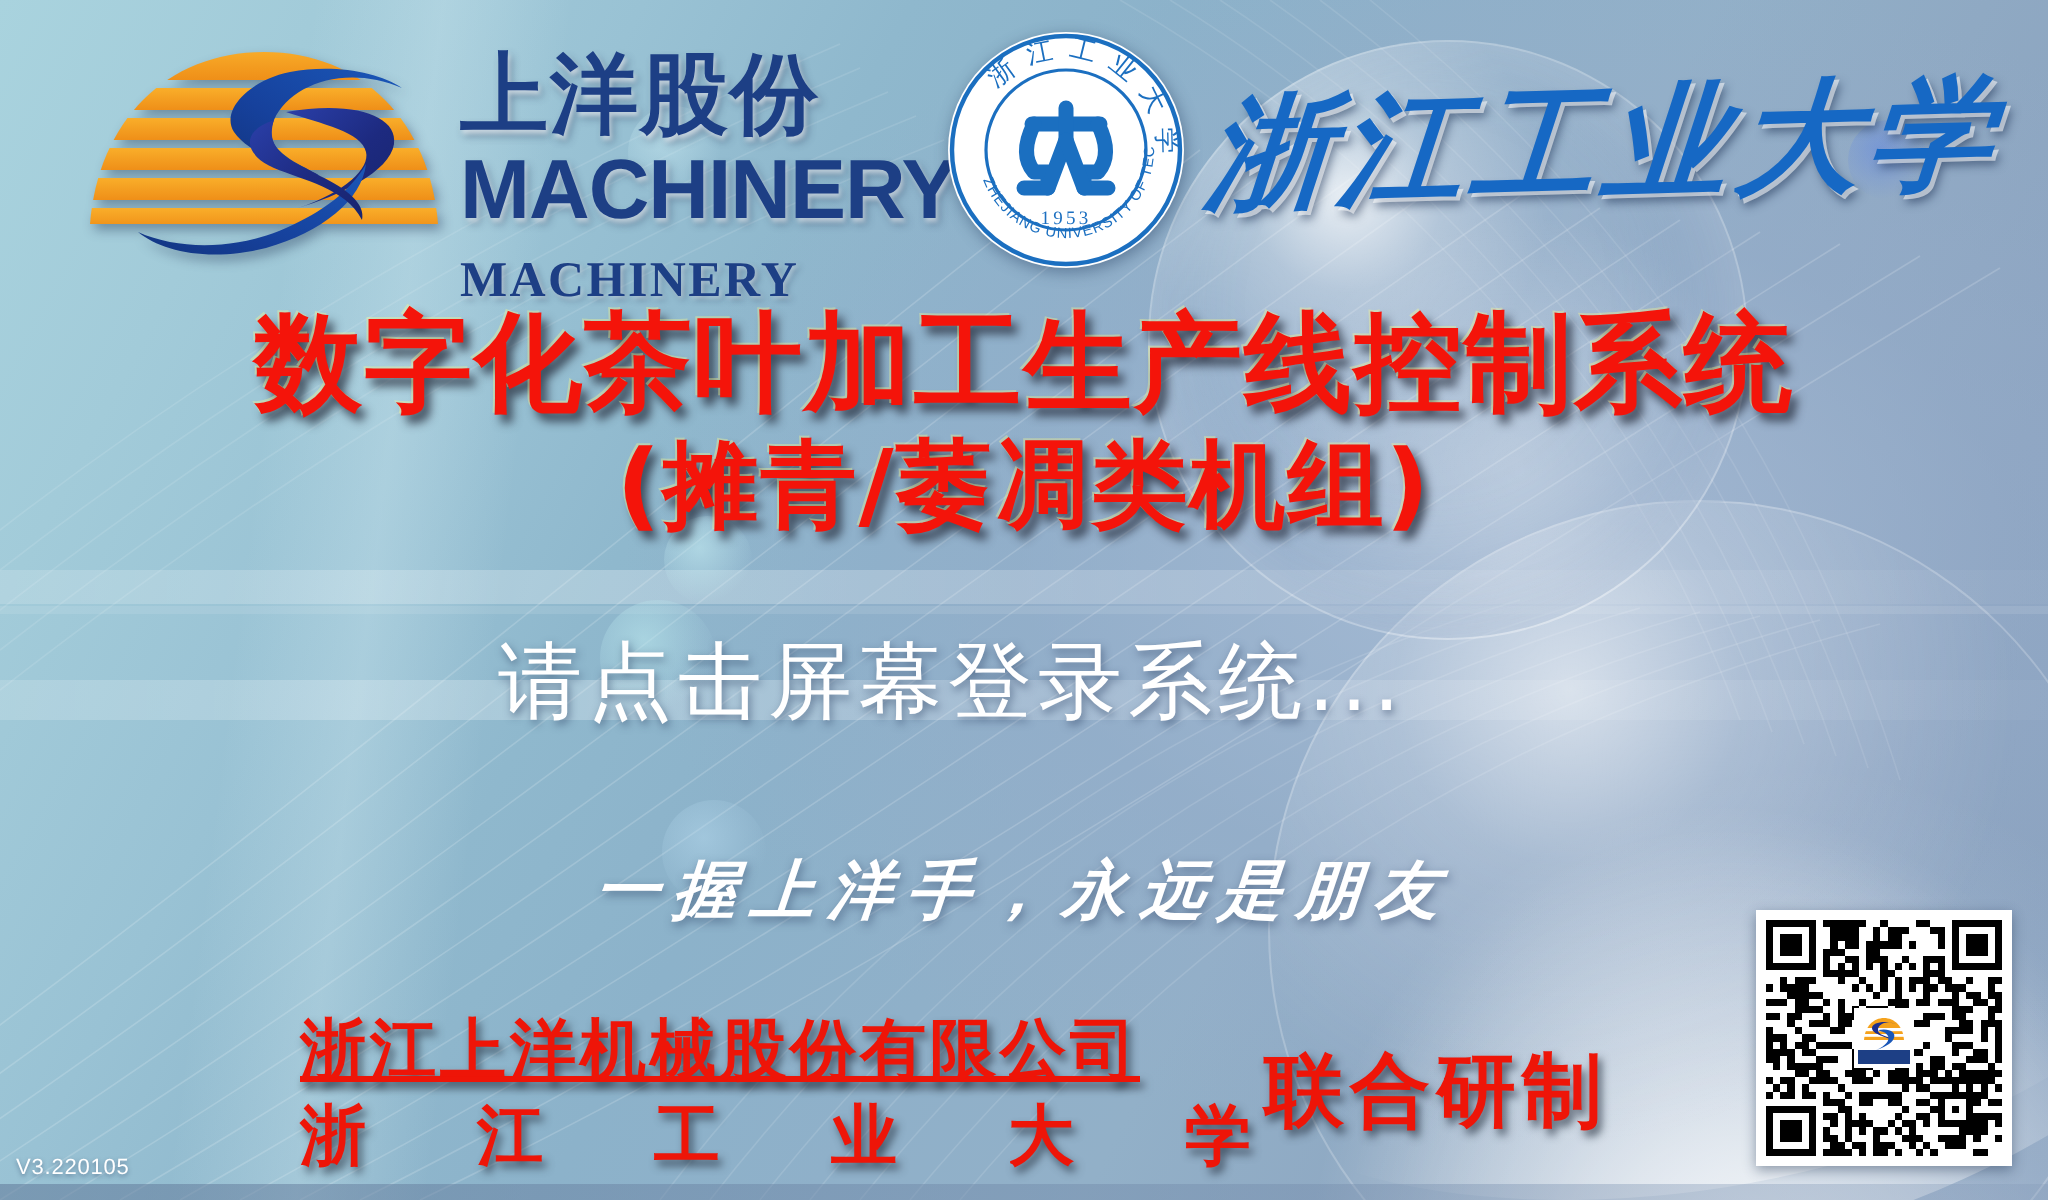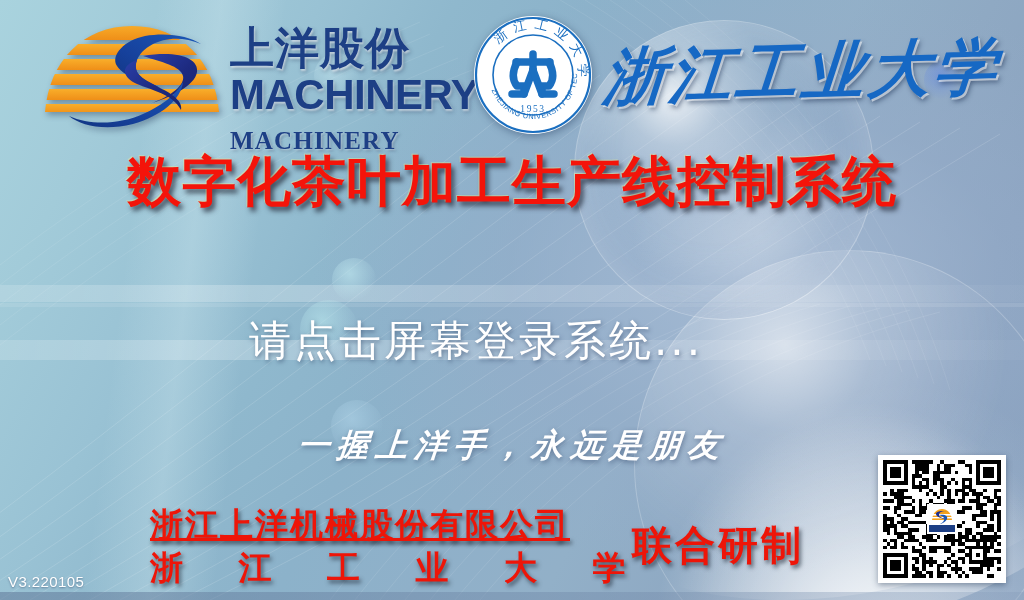--- a/index.html
+++ b/index.html
@@ -199,21 +199,21 @@
     position:absolute; left:632px; top:518px;
     font-family:"DejaVu Serif","Liberation Serif",serif;
     font-size:40px; font-weight:bold; color:#ee1508; letter-spacing:3px;
     text-shadow:2px 3px 4px rgba(35,45,60,0.7);
   }
 
   
   .version {
     position:absolute; left:8px; bottom:10px;
     font-family:"Liberation Sans",sans-serif;
-    font-size:15px; color:#ffffff; letter-spacing:.4px;
+    font-size:11px; color:#ffffff; letter-spacing:.4px;
     text-shadow:0 1px 2px rgba(40,60,95,0.5);
   }
 
   
   .qr-box {
     position:absolute; right:18px; bottom:17px;
     width:128px; height:128px;
     background:#ffffff; padding:5px;
     box-shadow:0 2px 6px rgba(30,50,80,0.45);
   }
@@ -364,20 +364,21 @@
         </g>
         <text x="61" y="98" text-anchor="middle" font-family="Liberation Serif, serif" font-size="9.5" fill="#1b6fc0" letter-spacing="1.6">1953</text>
       </svg>
     </div>
 
     <div class="zjut-name">浙江工业大学</div>
   </div>
 
   <div class="title-wrap">
     <div class="title-main">数字化茶叶加工生产线控制系统</div>
+    <div class="title-sub">(摊青/萎凋类机组)</div>
   </div>
 
   <div class="prompt">请点击屏幕登录系统...</div>
 
   <div class="slogan">一握上洋手，永远是朋友</div>
 
   <div class="footer-org">
     <div class="org-line1">浙江上洋机械股份有限公司</div>
     <div class="org-line2">浙 江 工 业 大 学</div>
   </div>

